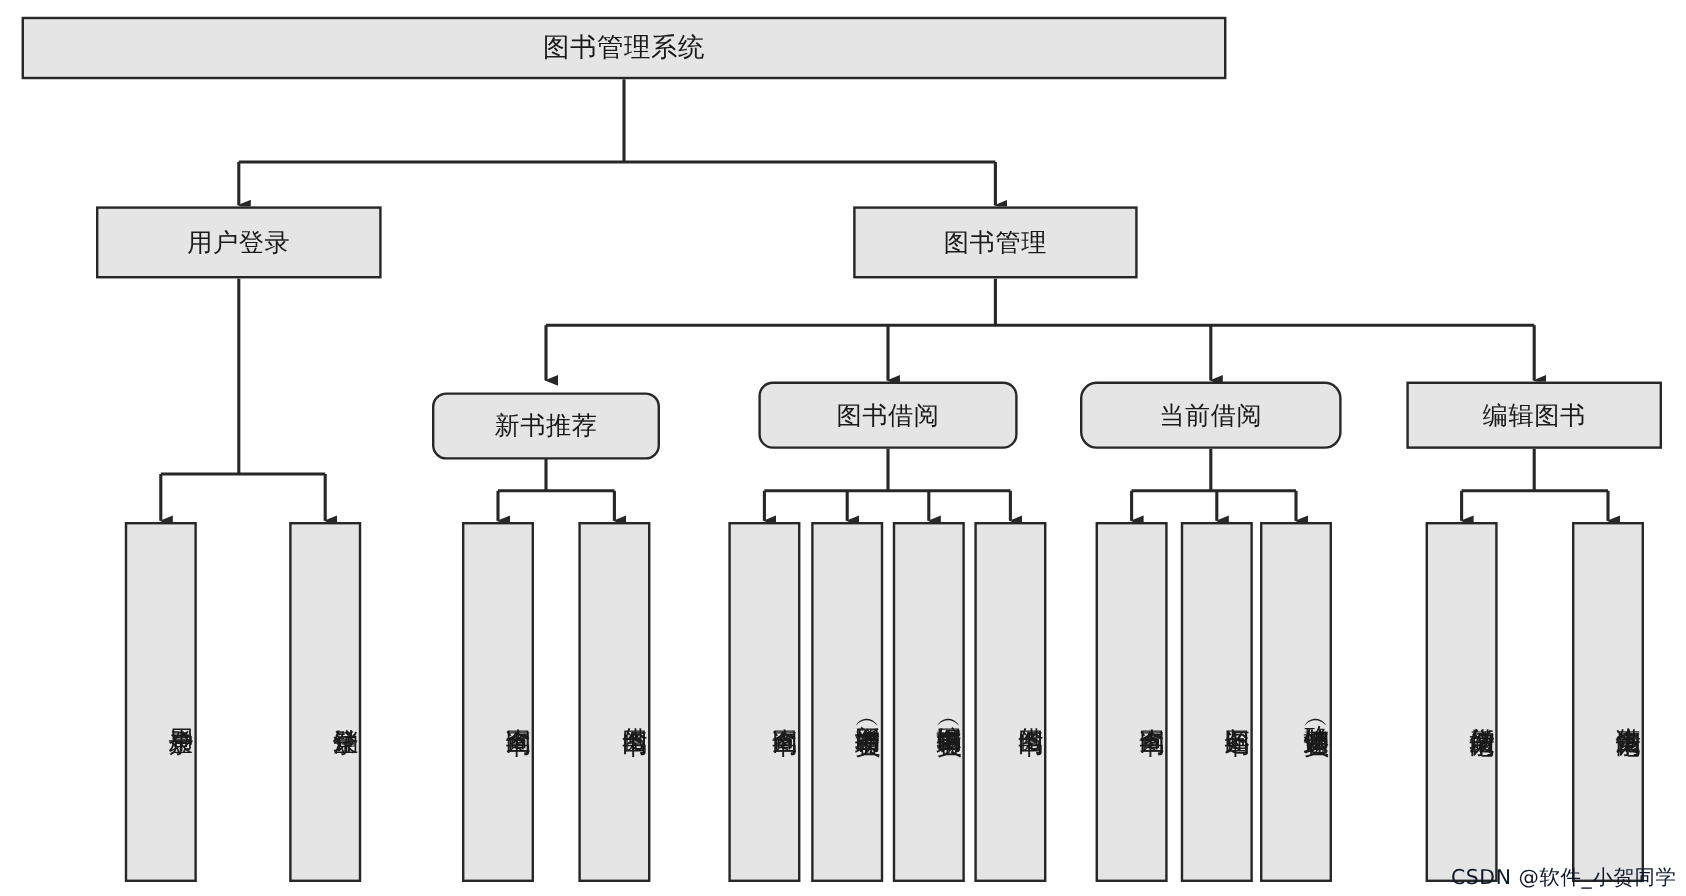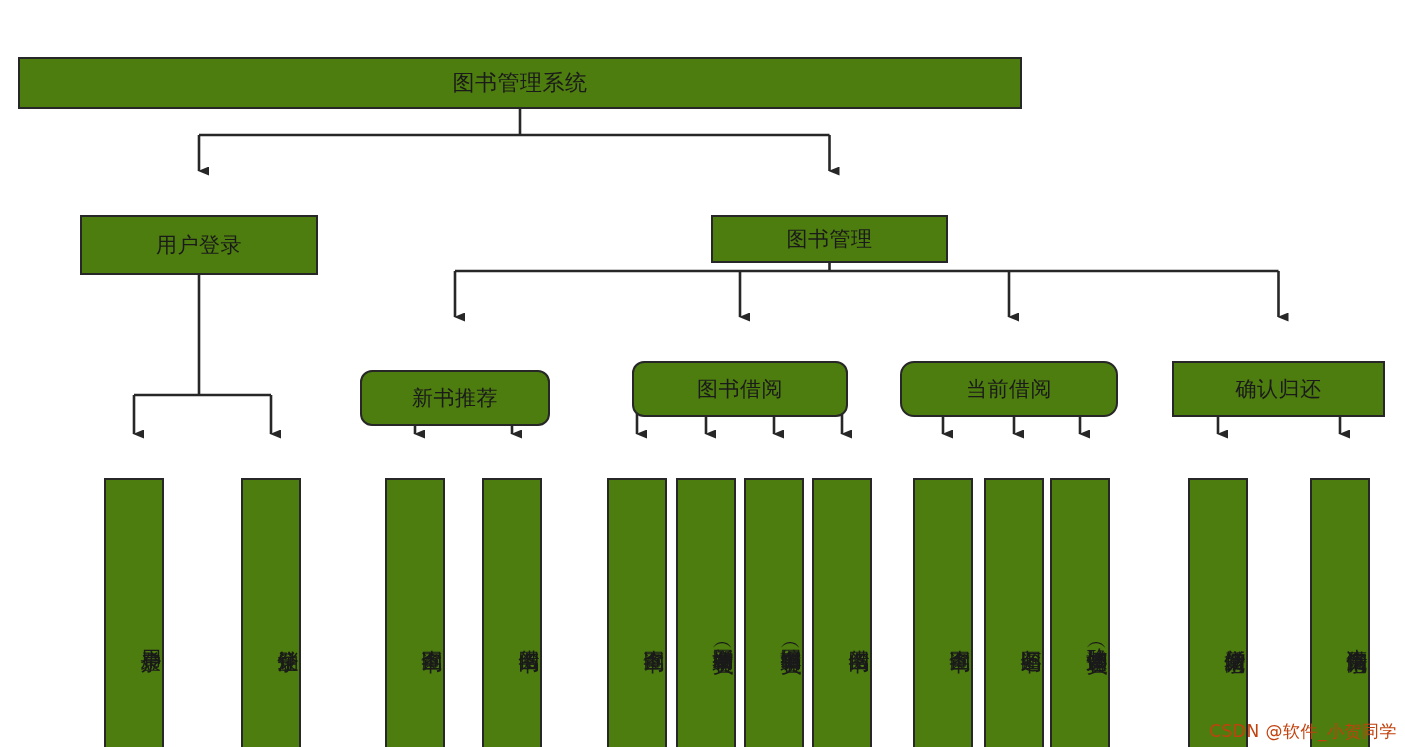--- a/index.html
+++ b/index.html
@@ -21,27 +21,26 @@
     position: absolute;
     left: 0;
     top: 0;
     width: 1405px;
     height: 747px;
     pointer-events: none;
   }
   .node {
     position: absolute;
     box-sizing: border-box;
-    background: #4d7c0f;
+    background: #e5e5e5;
     border: 2px solid #272727;
     display: flex;
     align-items: center;
     justify-content: center;
     color: #1a1a1a;
-    margin-top: 43px;
   }
   .node.horiz {
     font-size: 21px;
     letter-spacing: 0.5px;
   }
   .node.vert {
     writing-mode: vertical-rl;
     text-orientation: upright;
     font-size: 21px;
     line-height: 1.05;
@@ -56,21 +55,21 @@
     white-space: nowrap;
   }
   .node.root {
     font-size: 22px;
   }
   .watermark {
     position: absolute;
     right: 8px;
     bottom: 4px;
     font-size: 17px;
-    color: #c2410c;
+    color: #0f172a;
     letter-spacing: 0.5px;
     white-space: nowrap;
   }
 </style>
 </head>
 <body>
 
 <div id="canvas">
 
   <svg id="wires" xmlns="http://www.w3.org/2000/svg">
@@ -116,35 +115,35 @@
       </g>
   </svg>
 
   <div class="node horiz root" id="node-root" style="left: 18px; top: 14px; width: 1004px; height: 52px;">
     <span>图书管理系统</span>
   </div>
 
   <div class="node horiz" id="node-user_login" style="left: 80px; top: 172px; width: 238px; height: 60px;">
     <span>用户登录</span>
   </div>
-  <div class="node horiz" id="node-book_mgmt" style="left: 711px; top: 172px; width: 237px; height: 48px;">
+  <div class="node horiz" id="node-book_mgmt" style="left: 711px; top: 172px; width: 237px; height: 60px;">
     <span>图书管理</span>
   </div>
 
   <div class="node horiz" id="node-new_book_rec" style="left: 360px; top: 327px; width: 190px; height: 56px; border-radius: 12px;">
     <span>新书推荐</span>
   </div>
   <div class="node horiz" id="node-book_borrow" style="left: 632px; top: 318px; width: 216px; height: 56px; border-radius: 12px;">
     <span>图书借阅</span>
   </div>
   <div class="node horiz" id="node-current_borrow" style="left: 900px; top: 318px; width: 218px; height: 56px; border-radius: 14px;">
     <span>当前借阅</span>
   </div>
   <div class="node horiz" id="node-borrow_record" style="left: 1172px; top: 318px; width: 213px; height: 56px;">
-    <span>确认归还</span>
+    <span>编辑图书</span>
   </div>
 
   <div id="leaf-host">
       <div class="node vert" id="node-leaf-user-login" style="left: 104px; top: 435px; width: 60px; height: 300px;">
         <span class="vlabel">用户登录</span>
       </div>
       <div class="node vert" id="node-leaf-logout-login" style="left: 241px; top: 435px; width: 60px; height: 300px;">
         <span class="vlabel">注销登录</span>
       </div>
       <div class="node vert" id="node-leaf-query-book-rec" style="left: 385px; top: 435px; width: 60px; height: 300px;">

